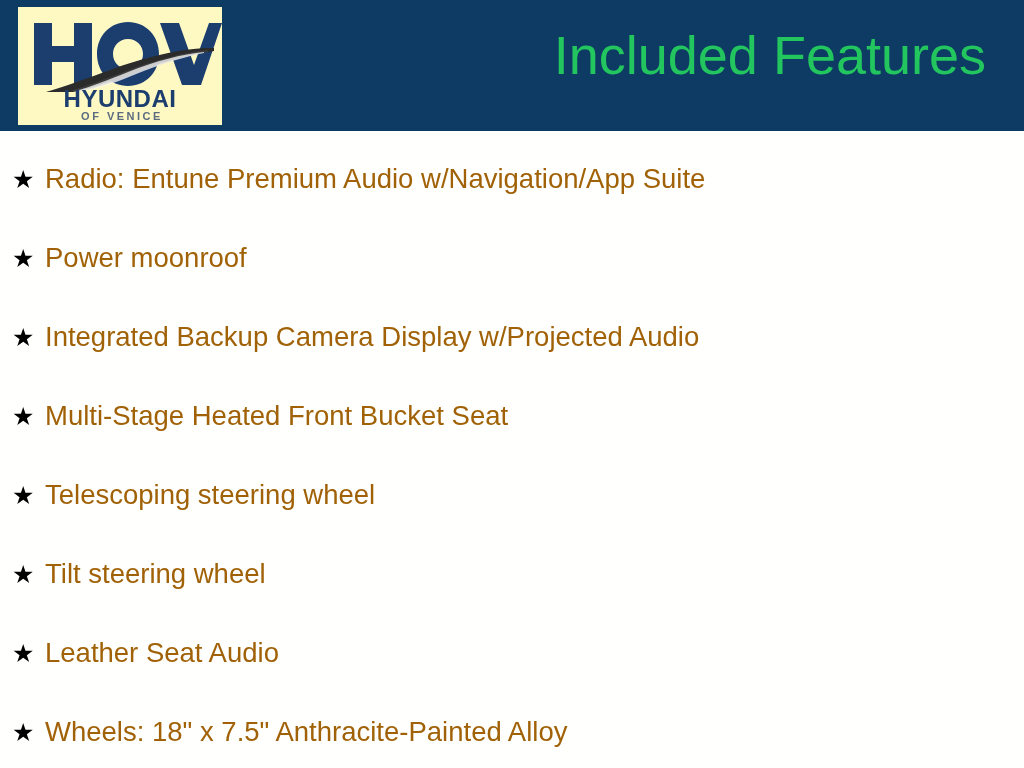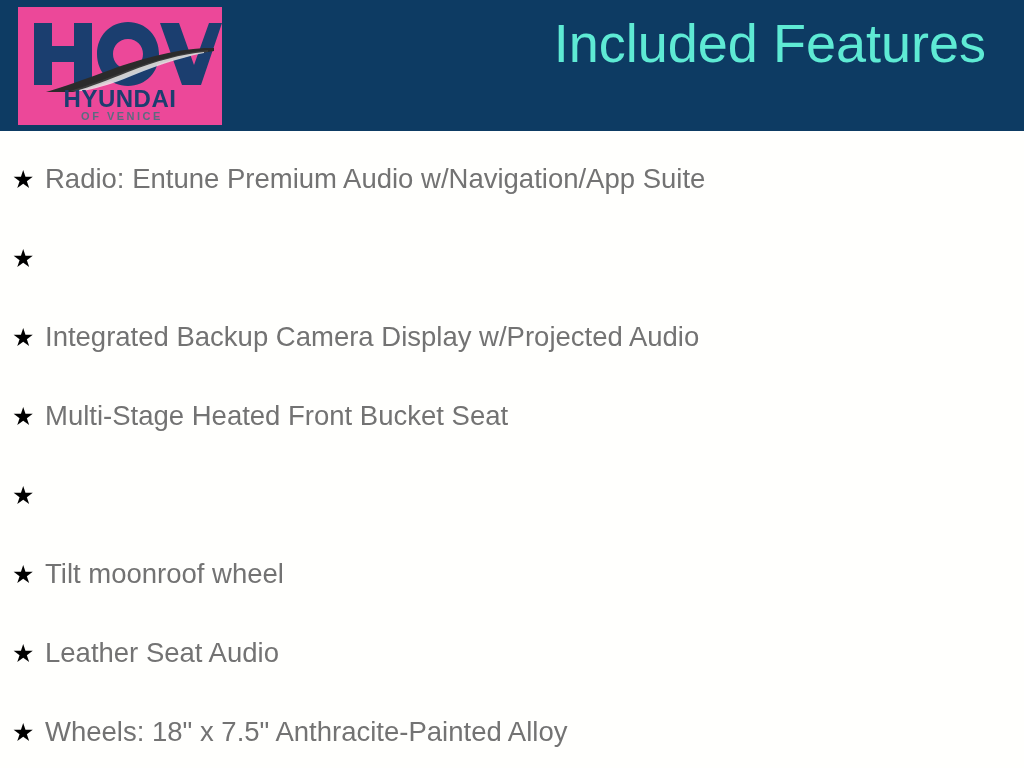--- a/index.html
+++ b/index.html
@@ -26,39 +26,39 @@
     left: 0;
     top: 0;
     width: 1024px;
     height: 131px;
     background: #0d3b63;
     box-sizing: border-box;
   }
   .slide-title {
     position: absolute;
     right: 38px;
-    top: 16px;
-    color: #5eead4;
+    top: 28px;
+    color: #22c55e;
     font-size: 54px;
     font-weight: 400;
     line-height: 1;
     letter-spacing: 0px;
     white-space: nowrap;
     font-family: "Liberation Sans", sans-serif;
     margin-left: 44px;
   }
 
   
   .logo-plate {
     position: absolute;
     left: 18px;
     top: 7px;
     width: 204px;
     height: 118px;
-    background: #ec4899;
+    background: #fef9c3;
     overflow: hidden;
   }
   .logo-svg {
     position: absolute;
     left: 0;
     top: 0;
     width: 204px;
     height: 118px;
     display: block;
   }
@@ -91,21 +91,21 @@
     width: 33px;
     flex: 0 0 33px;
     font-size: 25px;
     line-height: 1;
     color: #000000;
     font-family: "DejaVu Sans", sans-serif;
   }
   .feature-text {
     font-size: 27.5px;
     line-height: 1.1;
-    color: #737373;
+    color: #a16207;
     white-space: nowrap;
     font-family: "Liberation Sans", sans-serif;
   }
 </style>
 </head>
 <body>
 
 <div class="slide">
 
   <div class="header">
@@ -134,35 +134,37 @@
     <div class="slide-title">Included Features</div>
   </div>
 
   <ul class="feature-list">
     <li class="feature-item">
       <span class="bullet-star">★</span>
       <span class="feature-text">Radio: Entune Premium Audio w/Navigation/App Suite</span>
     </li>
     <li class="feature-item">
       <span class="bullet-star">★</span>
+      <span class="feature-text">Power moonroof</span>
     </li>
     <li class="feature-item">
       <span class="bullet-star">★</span>
       <span class="feature-text">Integrated Backup Camera Display w/Projected Audio</span>
     </li>
     <li class="feature-item">
       <span class="bullet-star">★</span>
       <span class="feature-text">Multi-Stage Heated Front Bucket Seat</span>
     </li>
     <li class="feature-item">
       <span class="bullet-star">★</span>
+      <span class="feature-text">Telescoping steering wheel</span>
     </li>
     <li class="feature-item">
       <span class="bullet-star">★</span>
-      <span class="feature-text">Tilt moonroof wheel</span>
+      <span class="feature-text">Tilt steering wheel</span>
     </li>
     <li class="feature-item">
       <span class="bullet-star">★</span>
       <span class="feature-text">Leather Seat Audio</span>
     </li>
     <li class="feature-item">
       <span class="bullet-star">★</span>
       <span class="feature-text">Wheels: 18" x 7.5" Anthracite-Painted Alloy</span>
     </li>
   </ul>

